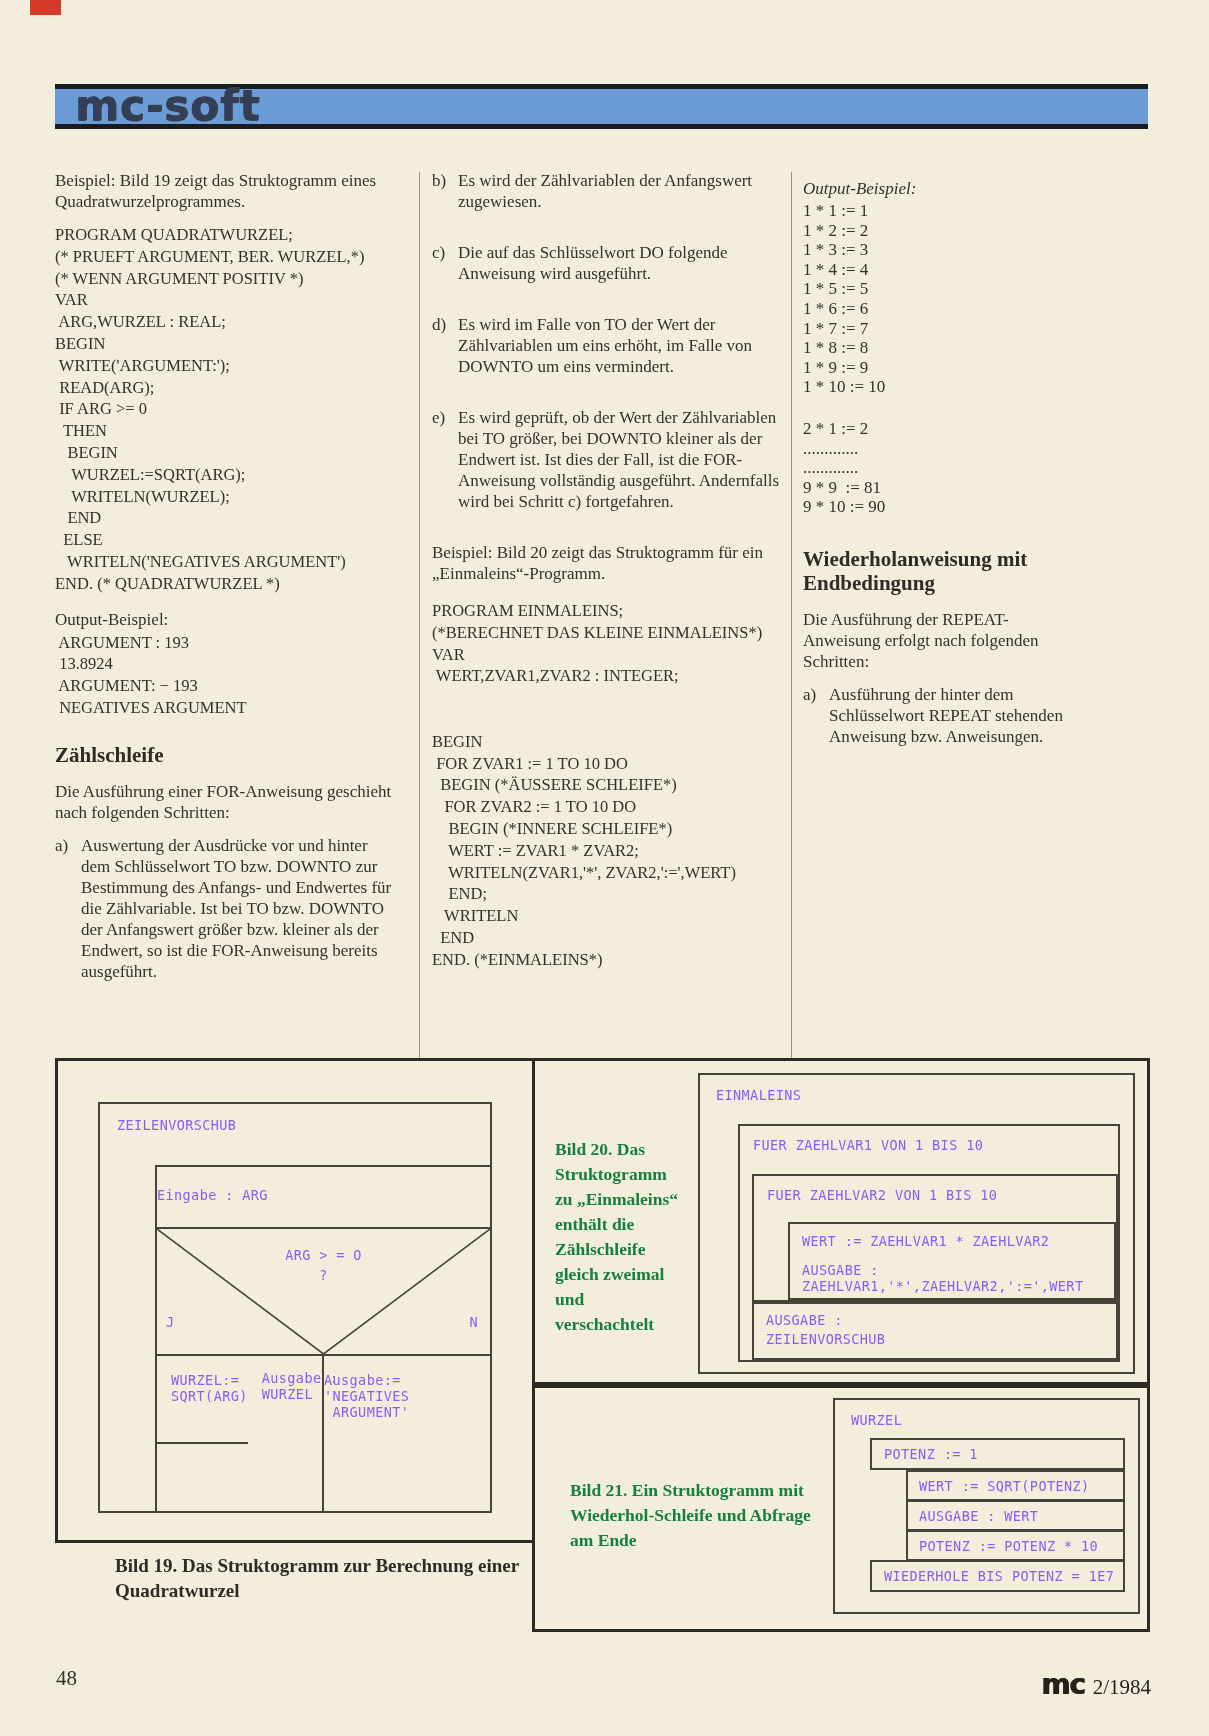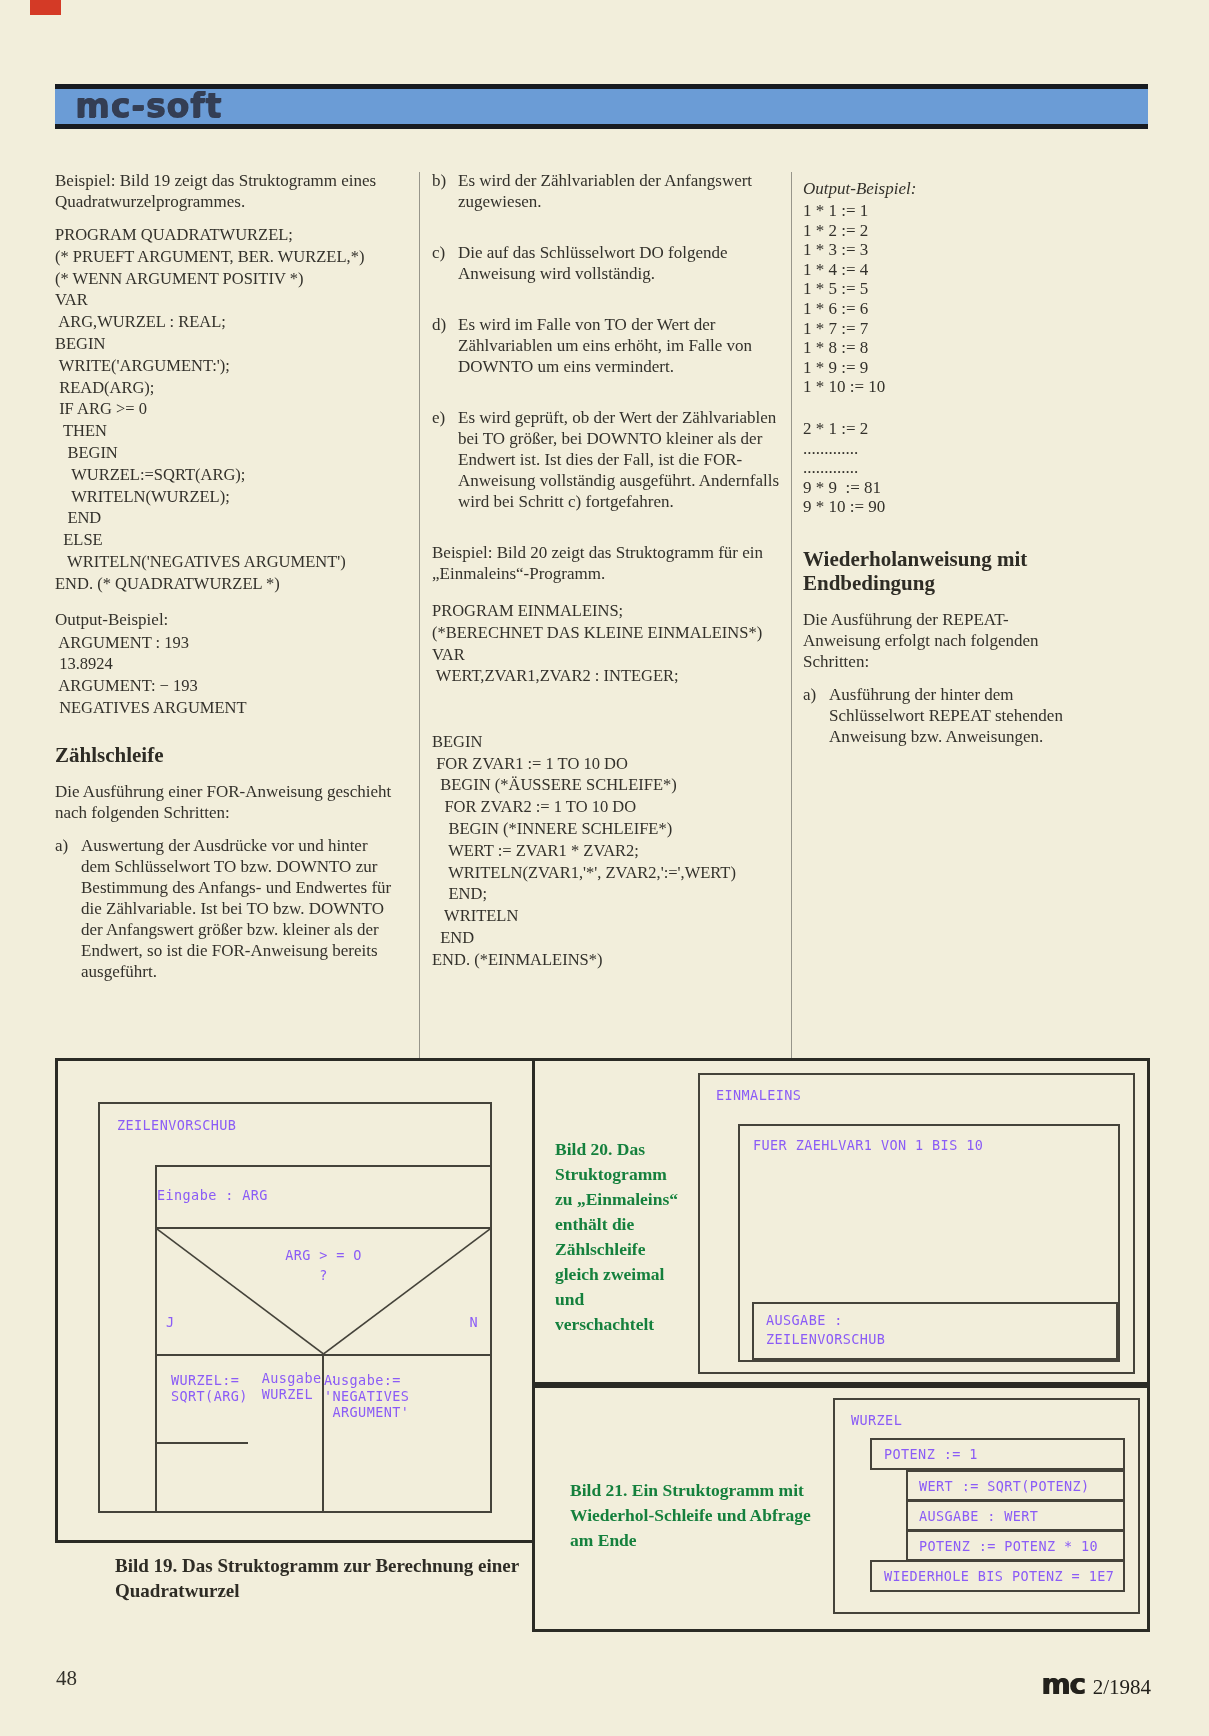--- a/index.html
+++ b/index.html
@@ -7,21 +7,21 @@
   .page{position:relative;width:1209px;height:1736px;background:#f2eedb;overflow:hidden;
         font-family:"Liberation Serif","DejaVu Serif",serif;color:#33312b;}
   .pre{white-space:pre;}
   .mono{font-family:"DejaVu Sans Mono","Liberation Mono",monospace;font-size:13.5px;
         letter-spacing:0.4px;color:#8b5cf6;}
   
   .red-mark{position:absolute;left:30px;top:0;width:31px;height:15px;background:#d43a26;}
   .header-bar{position:absolute;left:55px;top:84px;width:1093px;height:35px;background:#6b9cd6;
               border-top:5px solid #181b20;border-bottom:5px solid #181b20;}
   .mc-logo{display:inline-block;margin-left:20px;font-family:"DejaVu Sans","Liberation Sans",sans-serif;
-           font-weight:bold;font-size:33px;line-height:33px;color:#343e54;letter-spacing:1px;
+           font-weight:bold;font-size:42px;line-height:33px;color:#343e54;letter-spacing:1px;
            text-shadow:1px 0 0 #343e54, 0 1px 0 #343e54;}
   
   .vsep{position:absolute;top:172px;height:886px;width:1px;background:#97958a;}
   .col{position:absolute;top:170px;font-size:17px;line-height:21px;}
   .body-text{margin:0 0 12px 0;}
   .code{white-space:pre;font-size:16.5px;line-height:21.8px;margin:0 0 14px 0;}
   .out-label{margin:8px 0 2px 0;}
   .out-label.it{font-style:italic;}
   h3.head{font-size:21px;line-height:24px;margin:24px 0 14px 0;font-weight:bold;color:#2e2c25;}
   .item{display:flex;margin:0 0 30px 0;}
@@ -103,21 +103,21 @@
     </div>
   </div>
 
   <div class="col" style="left:432px;width:350px">
     <div class="item">
       <span class="ilabel">b)</span>
       <span class="itext">Es wird der Zählvariablen der Anfangswert zugewiesen.</span>
     </div>
     <div class="item">
       <span class="ilabel">c)</span>
-      <span class="itext">Die auf das Schlüsselwort DO folgende Anweisung wird vollständig.</span>
+      <span class="itext">Die auf das Schlüsselwort DO folgende Anweisung wird ausgeführt.</span>
     </div>
     <div class="item">
       <span class="ilabel">d)</span>
       <span class="itext">Es wird im Falle von TO der Wert der Zählvariablen um eins erhöht, im Falle von DOWNTO um eins vermindert.</span>
     </div>
     <div class="item">
       <span class="ilabel">e)</span>
       <span class="itext">Es wird geprüft, ob der Wert der Zählvariablen bei TO größer, bei DOWNTO kleiner als der Endwert ist. Ist dies der Fall, ist die FOR-Anweisung vollständig ausgeführt. Andernfalls wird bei Schritt c) fortgefahren.</span>
     </div>
     <p class="body-text" style="margin-bottom:16px">Beispiel: Bild 20 zeigt das Struktogramm für ein „Einmaleins“-Programm.</p>
@@ -202,20 +202,27 @@
 zu „Einmaleins“
 enthält die
 Zählschleife
 gleich zweimal
 und
 verschachtelt</div>
     <div class="nsbox" style="left:163px;top:12px;width:437px;height:301px">
       <div class="ns-label mono" style="left:16px;top:12px">EINMALEINS</div>
       <div class="nsbox" style="left:38px;top:49px;width:382px;height:238px">
         <div class="nstext mono" style="left:13px;top:11px">FUER ZAEHLVAR1 VON 1 BIS 10</div>
+        <div class="nsbox" style="left:12px;top:48px;width:366px;height:128px">
+          <div class="nstext mono" style="left:13px;top:11px">FUER ZAEHLVAR2 VON 1 BIS 10</div>
+          <div class="nsbox" style="left:34px;top:46px;width:328px;height:78px">
+            <div class="nstext mono" style="left:12px;top:9px">WERT := ZAEHLVAR1 * ZAEHLVAR2</div>
+            <div class="nstext mono" style="left:12px;top:38px">AUSGABE : ZAEHLVAR1,'*',ZAEHLVAR2,':=',WERT</div>
+          </div>
+        </div>
         <div class="nsbox" style="left:12px;top:176px;width:366px;height:58px">
           <div class="nstext mono pre" style="left:12px;top:7px;line-height:19px">AUSGABE :
 ZEILENVORSCHUB</div>
         </div>
       </div>
     </div>
   </div>
 
   <div class="frame" style="left:532px;top:1385px;width:618px;height:247px">
     <div class="figcap" style="left:35px;top:90px;width:250px;white-space:normal">Bild 21. Ein Struktogramm mit Wiederhol-Schleife und Abfrage am Ende</div>

